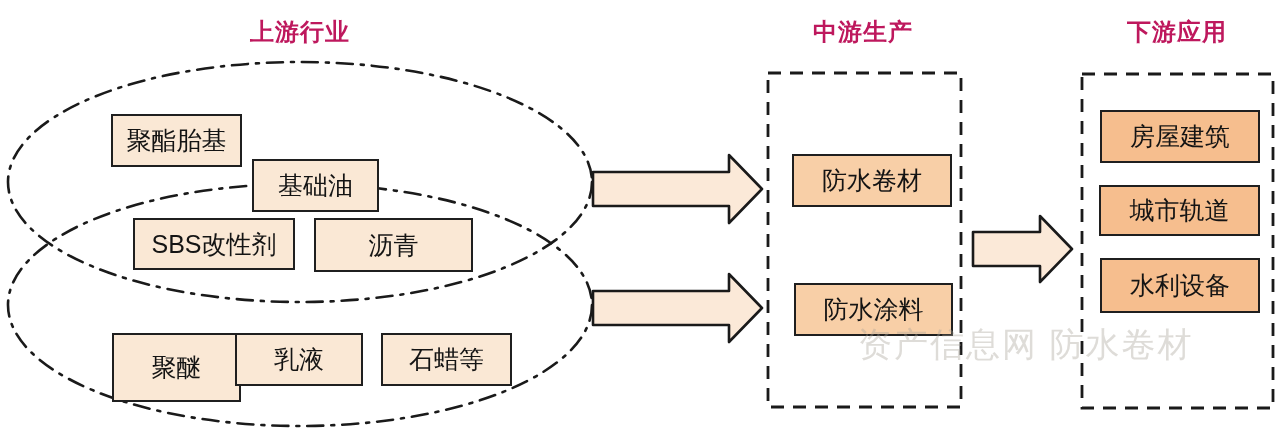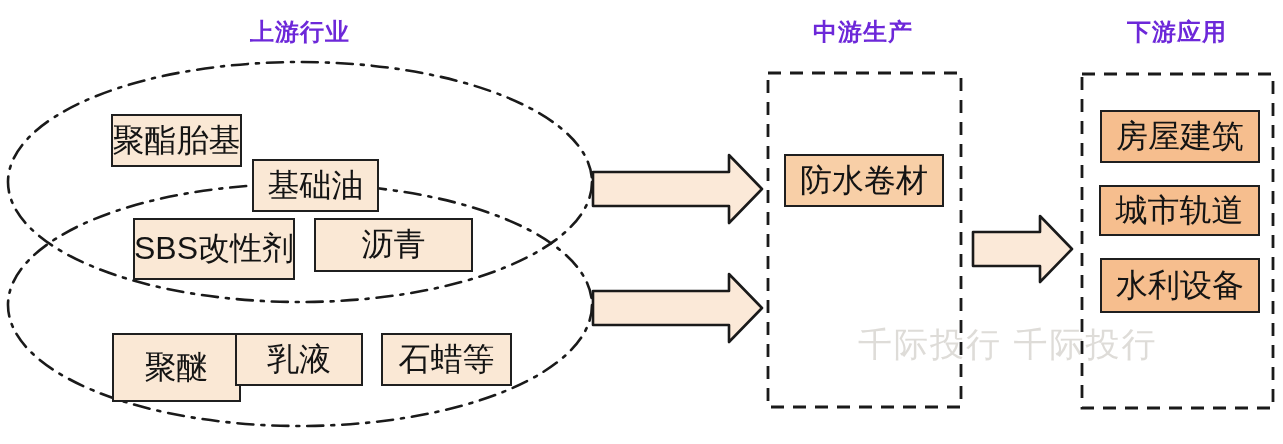--- a/index.html
+++ b/index.html
@@ -1,29 +1,29 @@
 <!DOCTYPE html>
 <html><head>
 <meta charset="utf-8">
 <style>
   html,body{margin:0;padding:0;background:#ffffff;}
   body{font-family:"Liberation Sans","DejaVu Sans",sans-serif;}
   .canvas{position:relative;width:1283px;height:444px;background:#ffffff;overflow:hidden;}
   .shapes{position:absolute;left:0;top:0;z-index:1;}
   .section-title{
     position:absolute;top:16px;width:200px;text-align:center;
-    font-size:24px;font-weight:bold;color:#6d28d9;z-index:4;letter-spacing:1px;
+    font-size:24px;font-weight:bold;color:#be185d;z-index:4;letter-spacing:1px;
   }
   .box{
     position:absolute;display:flex;align-items:center;justify-content:center;
-    border:2px solid #1f1f1f;font-size:32px;color:#141414;z-index:3;
+    border:2px solid #1f1f1f;font-size:25px;color:#141414;z-index:3;
     box-sizing:border-box;white-space:nowrap;
   }
   .up-box{background:#fae8d5;}
-  .mid-box{background:#f8cfa7;}
+  .mid-box{background:#f8cfa7;margin-left:8px;}
   .down-box{background:#f6be8e;}
   .watermark{
     position:absolute;left:858px;top:322px;z-index:5;pointer-events:none;
     font-size:34px;color:rgba(168,163,153,0.38);letter-spacing:2px;white-space:nowrap;
   }
 </style>
 </head>
 <body>
 
 <div class="canvas">
@@ -38,28 +38,29 @@
     <polygon points="973,232 1040,232 1040,216 1072,249 1040,282 1040,266 973,266" fill="#fbe9d8" stroke="#1a1a1a" stroke-width="2.6" stroke-linejoin="round"></polygon>
   </svg>
 
   <div class="section-title" style="left:200px;">上游行业</div>
   <div class="section-title" style="left:763px;">中游生产</div>
   <div class="section-title" style="left:1077px;">下游应用</div>
 
   <div class="box up-box" style="left:111px;top:114px;width:131px;height:53px;">聚酯胎基</div>
   <div class="box up-box" style="left:252px;top:114px;width:127px;height:53px;margin-top:45px;">基础油</div>
 
-  <div class="box up-box" style="left:133px;top:218px;width:162px;height:62px;">SBS改性剂</div>
+  <div class="box up-box" style="left:133px;top:218px;width:162px;height:52px;">SBS改性剂</div>
   <div class="box up-box" style="left:314px;top:218px;width:159px;height:54px;text-align:right;">沥青</div>
 
   <div class="box up-box" style="left:112px;top:333px;width:129px;height:69px;">聚醚</div>
   <div class="box up-box" style="left:235px;top:333px;width:128px;height:53px;">乳液</div>
   <div class="box up-box" style="left:381px;top:333px;width:131px;height:53px;">石蜡等</div>
 
   <div class="box mid-box" style="left:784px;top:154px;width:160px;height:53px;">防水卷材</div>
+  <div class="box mid-box" style="left:786px;top:283px;width:159px;height:53px;">防水涂料</div>
 
   <div class="box down-box" style="left:1100px;top:110px;width:160px;height:53px;">房屋建筑</div>
   <div class="box down-box" style="left:1099px;top:185px;width:161px;height:51px;">城市轨道</div>
   <div class="box down-box" style="left:1100px;top:258px;width:160px;height:55px;">水利设备</div>
 
-  <div class="watermark">千际投行 千际投行</div>
+  <div class="watermark">资产信息网 防水卷材</div>
 
 </div>
 
 </body></html>

